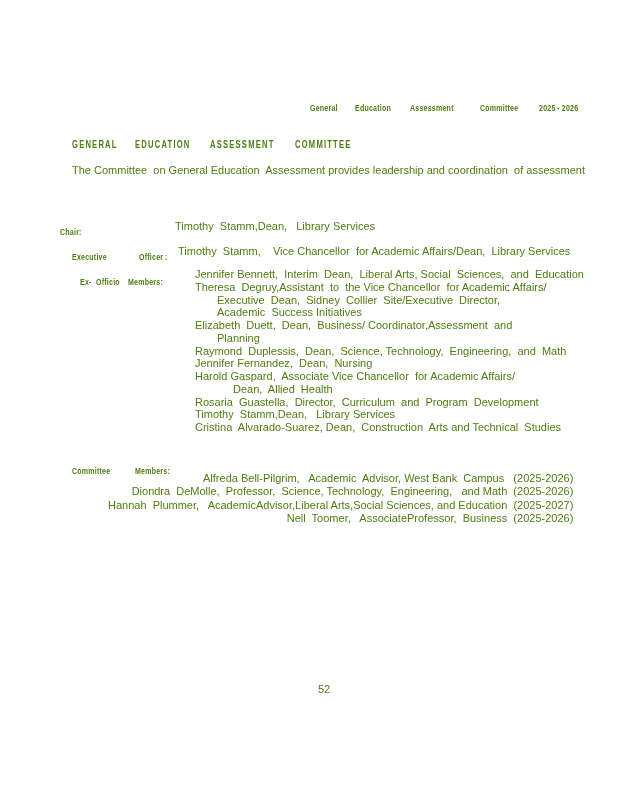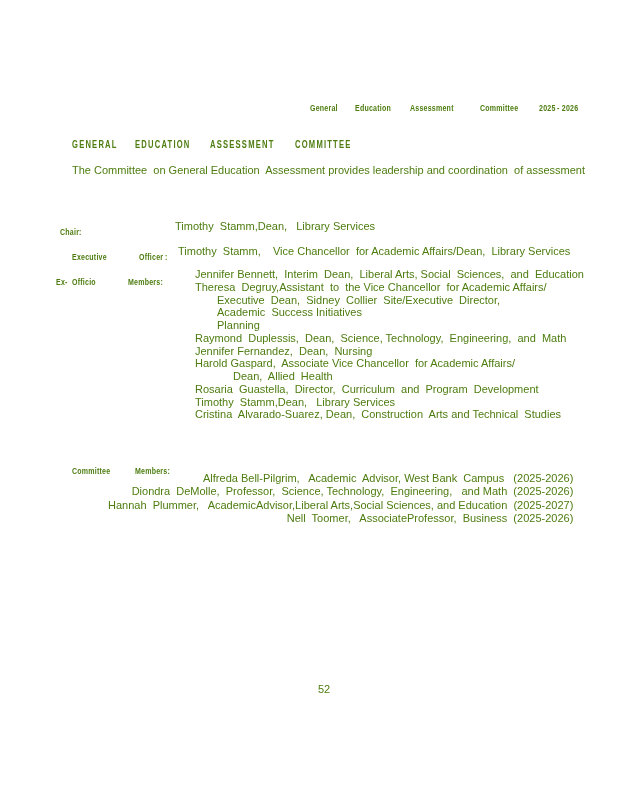--- a/index.html
+++ b/index.html
@@ -58,27 +58,28 @@
   </div>
 
   <div>
     <span class="label" style="left:72px; top:246px;"><span class="cond">Executive</span></span>
     <span class="label" style="left:131px; top:246px;margin-left:8px;"><span class="cond">Officer</span></span>
     <span class="label" style="left:165px; top:246px;"><span class="cond">:</span></span>
     <span class="abs body-txt" style="left:178px; top:245px;">Timothy  Stamm,    Vice Chancellor  for Academic Affairs/Dean,  Library Services</span>
   </div>
 
   <div>
-    <span class="label" style="left:56px; top:271px;"><span class="cond">Ex-  Officio</span></span>
+    <span class="label" style="left:80px; top:271px;"><span class="cond">Ex-  Officio</span></span>
     <span class="label" style="left:128px; top:271px;"><span class="cond">Members:</span></span>
     <div class="block" style="left:195px; top:268px;">
       <div class="line">Jennifer Bennett,  Interim  Dean,  Liberal Arts, Social  Sciences,  and  Education</div>
       <div class="line">Theresa  Degruy,Assistant  to  the Vice Chancellor  for Academic Affairs/</div>
       <div class="line ind1">Executive  Dean,  Sidney  Collier  Site/Executive  Director,</div>
       <div class="line ind1">Academic  Success Initiatives</div>
+      <div class="line">Elizabeth  Duett,  Dean,  Business/ Coordinator,Assessment  and</div>
       <div class="line ind1">Planning</div>
       <div class="line">Raymond  Duplessis,  Dean,  Science, Technology,  Engineering,  and  Math</div>
       <div class="line">Jennifer Fernandez,  Dean,  Nursing</div>
       <div class="line">Harold Gaspard,  Associate Vice Chancellor  for Academic Affairs/</div>
       <div class="line ind2">Dean,  Allied  Health</div>
       <div class="line">Rosaria  Guastella,  Director,  Curriculum  and  Program  Development</div>
       <div class="line">Timothy  Stamm,Dean,   Library Services</div>
       <div class="line">Cristina  Alvarado-Suarez, Dean,  Construction  Arts and Technical  Studies</div>
     </div>
   </div>

